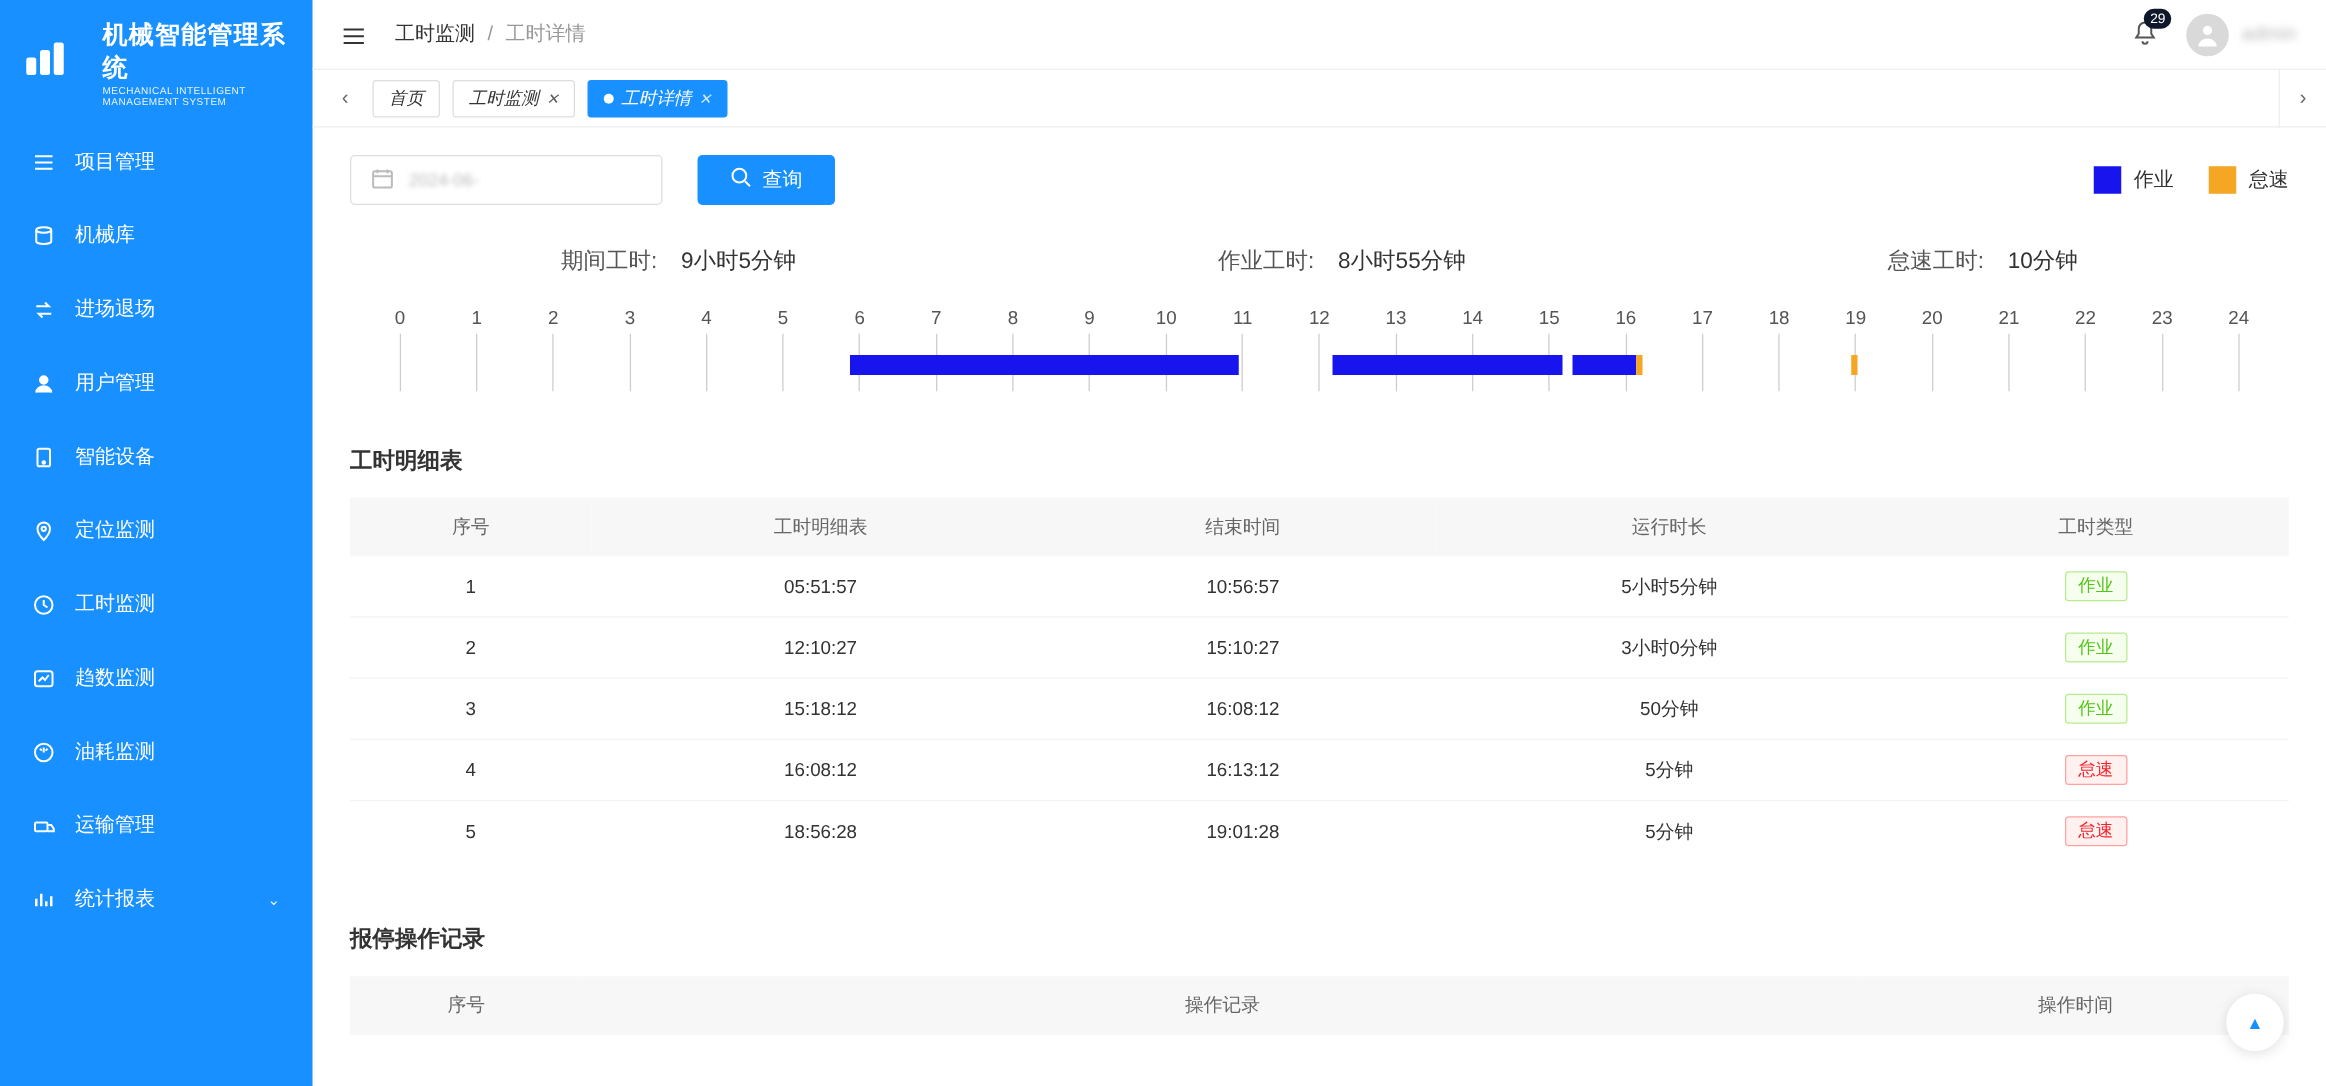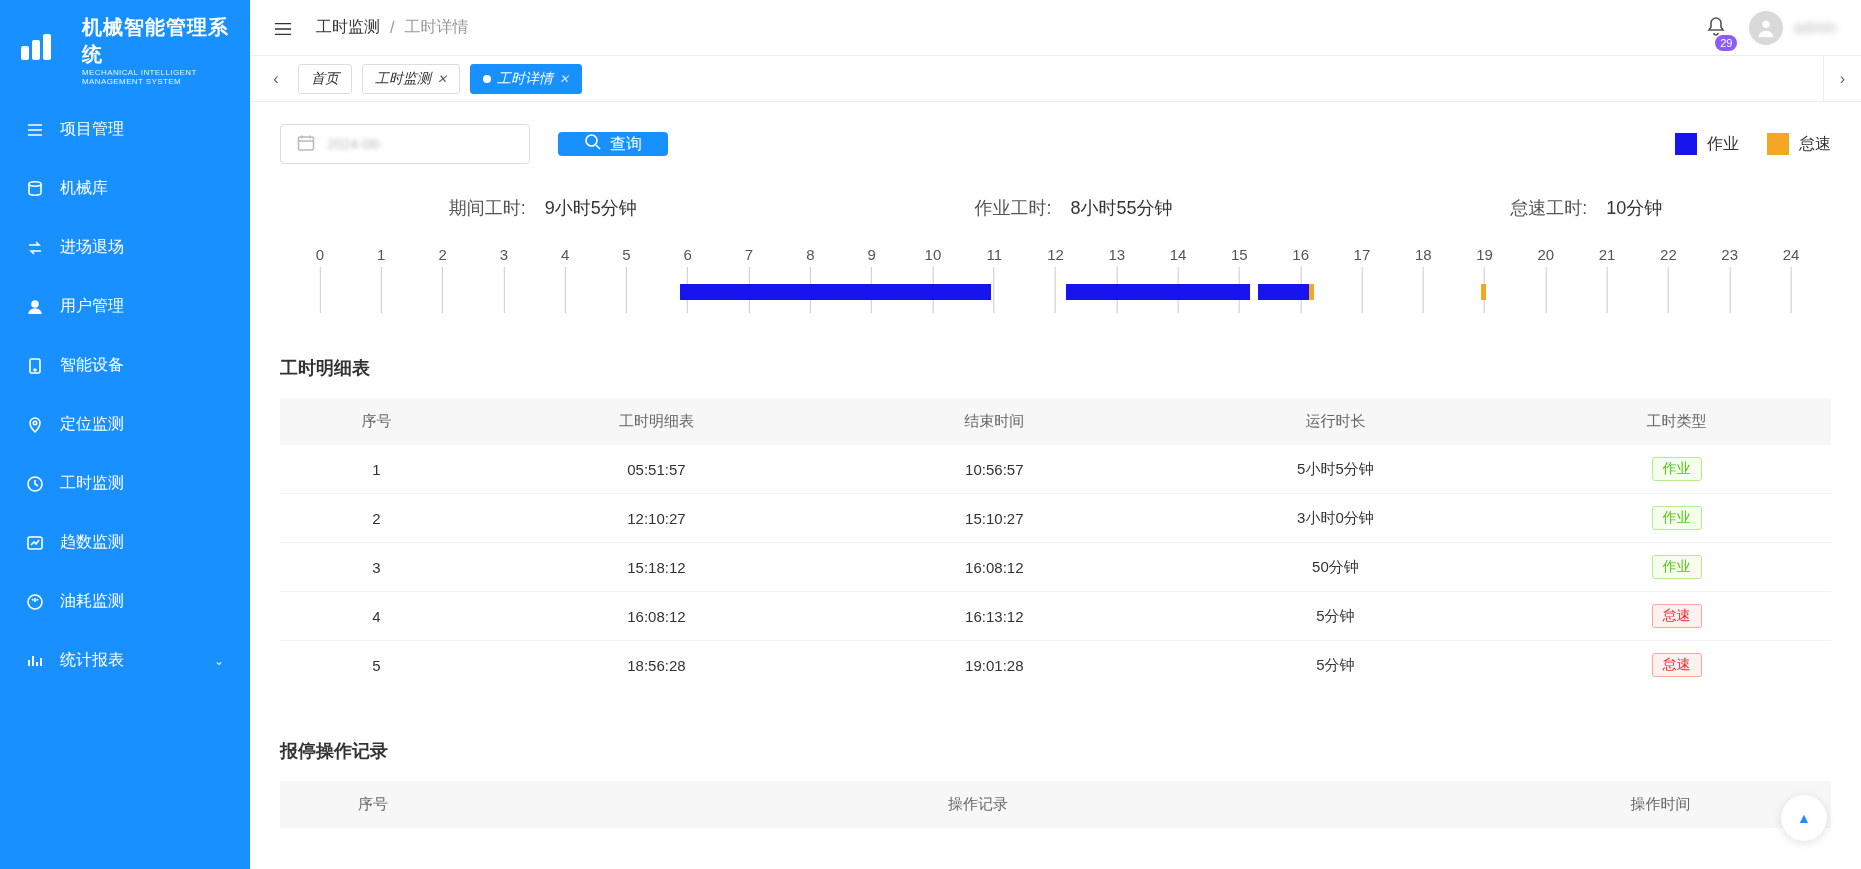--- a/index.html
+++ b/index.html
@@ -23,41 +23,41 @@
   .main { flex: 1; display: flex; flex-direction: column; min-width: 0; }
 
   
   .topbar { height: 56px; display: flex; align-items: center; padding: 0 24px; border-bottom: 1px solid #eee; }
   .hamburger { width: 20px; height: 16px; cursor: pointer; display: inline-flex; }
   .breadcrumb { margin-left: 22px; display: flex; align-items: center; gap: 10px; font-size: 16px; }
   .breadcrumb .sep { color: #999; }
   .breadcrumb .cur { color: #999; }
   .grow { flex: 1; }
   .bell { position: relative; cursor: pointer; margin-right: 22px; }
-  .bell-badge { position: absolute; top: -8px; right: -10px; background: #8b5cf6; color: #fff; font-size: 11px; border-radius: 9px; padding: 0 5px; line-height: 16px; margin-top: 28px; }
+  .bell-badge { position: absolute; top: -8px; right: -10px; background: #0f172a; color: #fff; font-size: 11px; border-radius: 9px; padding: 0 5px; line-height: 16px; }
   .avatar { width: 34px; height: 34px; border-radius: 50%; background: #d9d9d9; display: inline-flex; align-items: center; justify-content: center; margin-right: 10px; }
   .username { color: #bbb; font-size: 16px; filter: blur(3px); }
 
   
   .tabsbar { height: 46px; display: flex; align-items: center; padding: 0 10px; border-bottom: 1px solid #eee; position: relative; }
   .tab-arrow { width: 32px; text-align: center; color: #666; cursor: pointer; font-size: 16px; }
   .tabs { display: flex; gap: 10px; margin-left: 6px; }
   .tab { border: 1px solid #ddd; border-radius: 3px; padding: 5px 12px; font-size: 14px; cursor: pointer; background: #fff; display: inline-flex; align-items: center; gap: 6px; font-style: italic; }
   .tab.active { background: #1890ff; color: #fff; border-color: #1890ff; }
   .tab .dot { width: 8px; height: 8px; border-radius: 50%; background: #fff; display: inline-block; }
   .tab .x { font-size: 12px; opacity: .8; }
   .tab-arrow.right { position: absolute; right: 0; top: 0; height: 46px; display: flex; align-items: center; border-left: 1px solid #eee; width: 38px; justify-content: center; }
 
   
   .content { flex: 1; overflow: auto; padding: 22px 30px; }
   .filter-row { display: flex; align-items: center; gap: 28px; }
   .date-input { width: 250px; height: 40px; border: 1px solid #ddd; border-radius: 4px; display: flex; align-items: center; padding: 0 16px; cursor: pointer; }
   .date-input .cal { color: #bbb; margin-right: 12px; }
   .date-input .val { color: #bbb; filter: blur(2px); }
-  .btn-primary { background: #1890ff; color: #fff; border: none; height: 24px; padding: 0 26px; border-radius: 4px; font-size: 16px; display: inline-flex; align-items: center; gap: 8px; cursor: pointer; }
+  .btn-primary { background: #1890ff; color: #fff; border: none; height: 40px; padding: 0 26px; border-radius: 4px; font-size: 16px; display: inline-flex; align-items: center; gap: 8px; cursor: pointer; }
   .legend { display: flex; gap: 28px; align-items: center; font-size: 16px; }
   .legend-item { display: flex; align-items: center; gap: 10px; }
   .sw { width: 22px; height: 22px; display: inline-block; }
   .sw.blue { background: #1814ee; }
   .sw.orange { background: #f5a623; }
 
   .stats { display: flex; justify-content: space-around; padding: 32px 0 26px; font-size: 18px; }
   .stats .label { color: #555; margin-right: 14px; }
 
   .section-title { font-size: 18px; font-weight: bold; margin: 14px 0 18px; }
@@ -181,20 +181,29 @@
           <span class="lbl">趋数监测</span>
         </div>
         <div class="nav-item">
           <span class="ico">
             <svg class="svg" viewBox="0 0 18 18">
               <circle cx="9" cy="9" r="7" stroke="#fff"></circle>
               <path d="M9 5v4M6 6l1.5 1.5M12 6l-1.5 1.5" stroke="#fff"></path>
             </svg>
           </span>
           <span class="lbl">油耗监测</span>
+        </div>
+        <div class="nav-item">
+          <span class="ico">
+            <svg class="svg" viewBox="0 0 18 18">
+              <rect x="2" y="6" width="10" height="7" rx="1" stroke="#fff"></rect>
+              <path d="M12 8h3l2 3v2h-5" stroke="#fff"></path>
+            </svg>
+          </span>
+          <span class="lbl">运输管理</span>
         </div>
         <div class="nav-item">
           <span class="ico">
             <svg class="svg" viewBox="0 0 18 18">
               <path d="M3 14V8M7 14V4M11 14v-4M15 14V6" stroke="#fff" stroke-width="2"></path>
             </svg>
           </span>
           <span class="lbl">统计报表</span>
           <span class="chev">⌄</span>
         </div>

